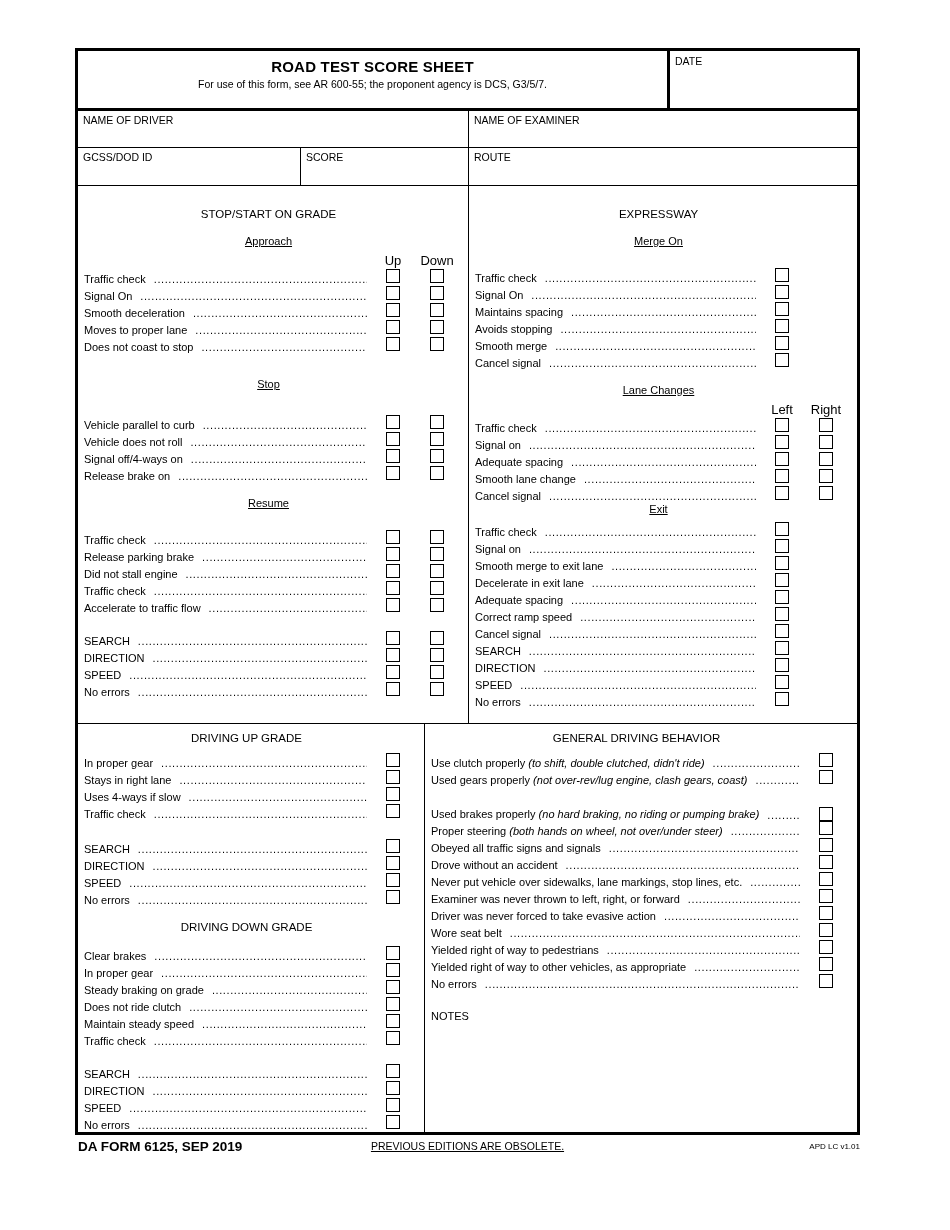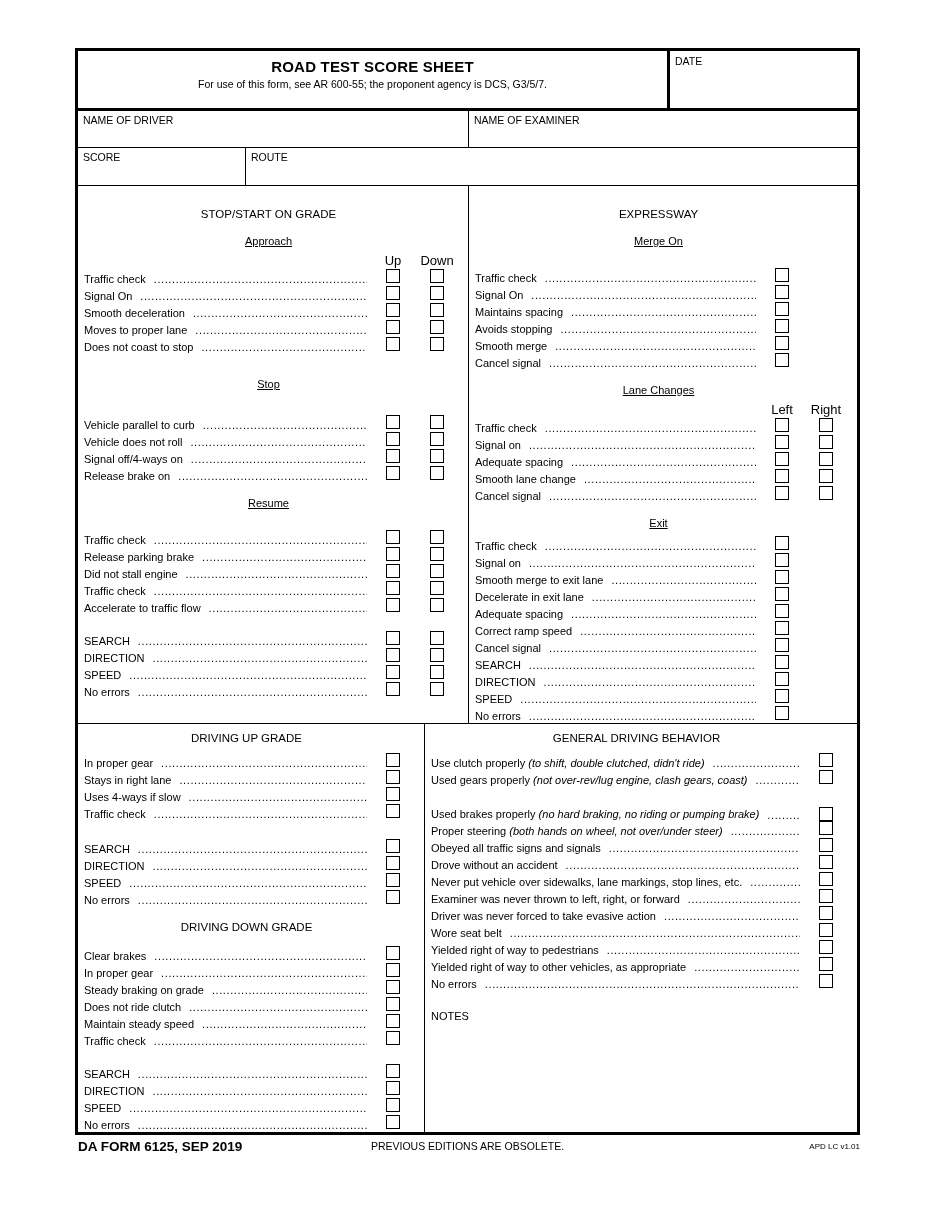--- a/index.html
+++ b/index.html
@@ -47,21 +47,21 @@
   .slot { width:44px; display:flex; justify-content:center; align-items:flex-end; }
   .cb { width:12px; height:12px; border:1.4px solid #000; background:#fff; display:inline-block; }
   .row.heads { justify-content:flex-end; align-items:flex-end; height:20px; padding-bottom:1px; }
   .row.heads .slot { align-items:baseline; justify-content:center; font-size:13px; }
   .gap { flex:0 0 auto; }
   .notes-label { font-size:11px; line-height:14px; padding-left:6px; }
   .notes-area { height:100px; }
   
   .footer { position:absolute; left:75px; top:1139px; width:785px; height:20px; }
   .form-number { position:absolute; left:3px; top:0; font-size:13.5px; font-weight:bold; }
-  .obsolete { position:absolute; left:0; right:0; top:1px; text-align:center; font-size:10.5px; }
+  .obsolete { position:absolute; left:0; right:0; top:1px; text-align:center; font-size:10.5px;text-decoration:underline; }
   .version { position:absolute; right:0; top:3px; font-size:8px; }
 </style>
 </head>
 <body>
 
 <div class="page">
   <div class="form">
 
     <div class="r1">
       <div class="title-cell">
@@ -76,20 +76,23 @@
     <div class="r2">
       <div class="cell driver-cell">
         <div class="cell-label">NAME OF DRIVER</div>
       </div>
       <div class="cell examiner-cell">
         <div class="cell-label">NAME OF EXAMINER</div>
       </div>
     </div>
 
     <div class="r3">
+      <div class="cell gcss-cell">
+        <div class="cell-label">GCSS/DOD ID</div>
+      </div>
       <div class="cell score-cell">
         <div class="cell-label">SCORE</div>
       </div>
       <div class="cell route-cell">
         <div class="cell-label">ROUTE</div>
       </div>
     </div>
 
     <div class="main-top">
       <div class="panel panel-tl">
@@ -456,21 +459,21 @@
             <span class="leader"></span>
             <span class="boxes">
               <span class="slot">
                 <span class="cb"></span>
               </span>
               <span class="slot">
                 <span class="cb"></span>
               </span>
             </span>
           </div>
-          <div class="h2" style="margin-top: 14px;">Exit</div>
+          <div class="h2" style="margin-top: 0;">Exit</div>
           <div class="gap" style="height: 6px;"></div>
           <div class="row">
             <span class="lbl">Traffic check</span>
             <span class="leader"></span>
             <span class="boxes">
               <span class="slot">
                 <span class="cb"></span>
               </span>
               <span class="slot"></span>
             </span>

